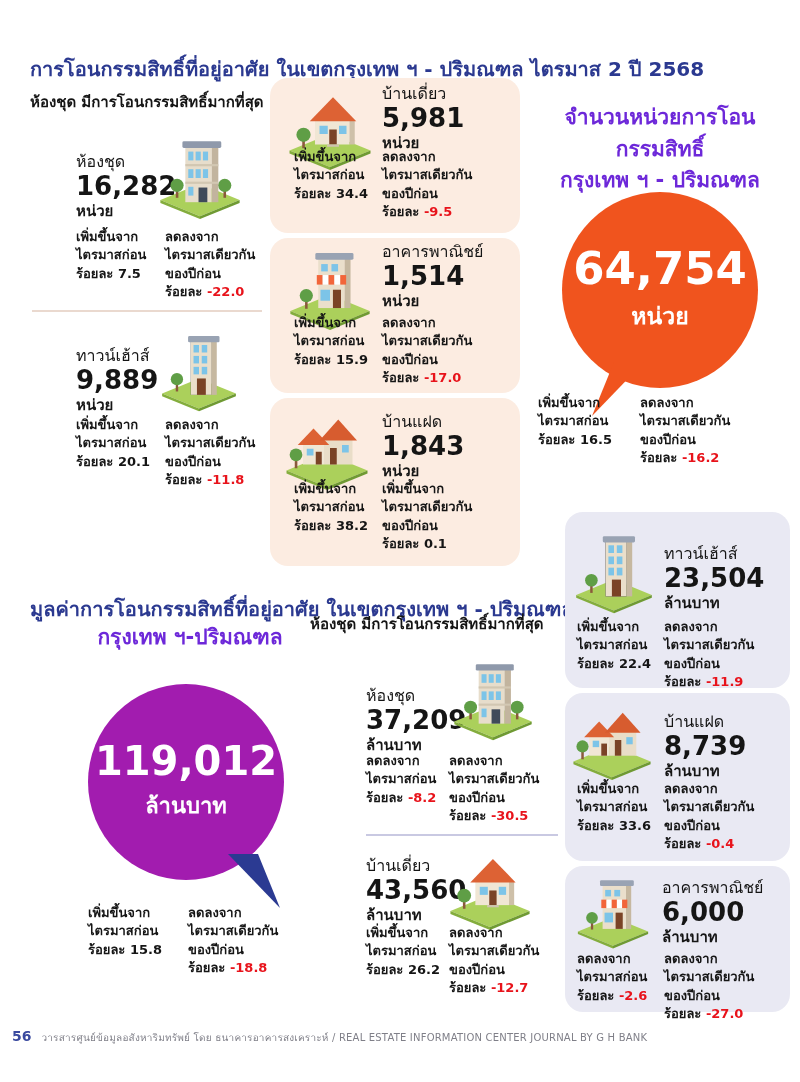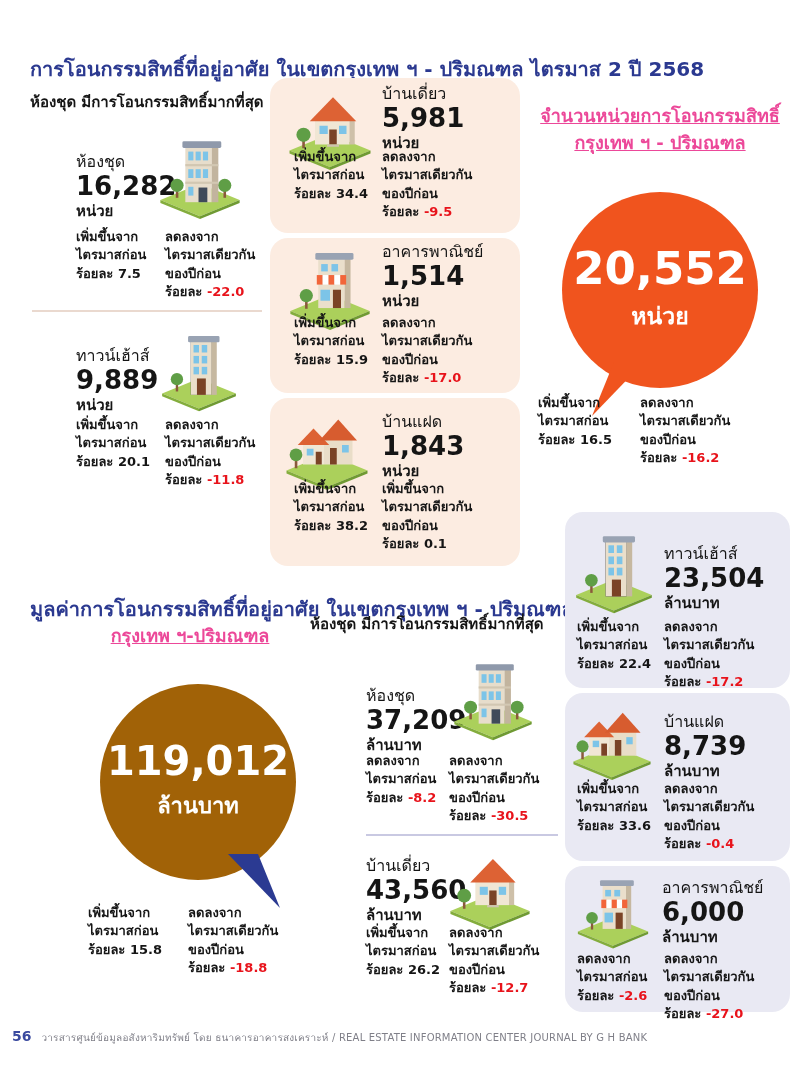--- a/index.html
+++ b/index.html
@@ -13,21 +13,21 @@
   .stat{position:absolute;line-height:1.25;}
   .stat .lb{font-size:16px;font-weight:normal;}
   .stat .vl{font-size:26px;font-weight:bold;line-height:1.15;}
   .stat .un{font-size:15px;font-weight:bold;}
   .chg{position:absolute;display:flex;}
   .chg-col{font-size:13px;font-weight:bold;line-height:1.42;white-space:nowrap;}
   .pv.neg{color:#e8131b;}
   .bubble{position:absolute;border-radius:50%;display:flex;flex-direction:column;align-items:center;justify-content:center;color:#fff;font-weight:bold;text-align:center;}
   .bubble .bv{line-height:1;}
   .bubble .bu{margin-top:7px;}
-  .bubble-head{position:absolute;text-align:center;font-size:18px;font-weight:bold;line-height:1.5;color:#ec4899;text-decoration:underline;}
+  .bubble-head{position:absolute;text-align:center;font-size:21px;font-weight:bold;line-height:1.5;color:#6d28d9;}
   .tail{position:absolute;}
   .divider{position:absolute;height:2px;}
   .icon{position:absolute;}
   .footer{position:absolute;left:12px;top:1028px;display:flex;align-items:baseline;}
   .footer .pg{font-size:14px;font-weight:bold;color:#3a4a9f;}
   .footer .ft{font-size:10px;color:#7f7f88;margin-left:10px;letter-spacing:.2px;}
 </style>
 </head>
 <body>
 
@@ -242,21 +242,21 @@
         <div>ของปีก่อน</div>
         <div><span>ร้อยละ </span><span class="pv">0.1</span></div>
       </div>
   </div>
 
   <div class="bubble-head" style="left:530px;top:102px;width:260px;">
     <div>จำนวนหน่วยการโอนกรรมสิทธิ์</div>
     <div>กรุงเทพ ฯ - ปริมณฑล</div>
   </div>
   <div class="bubble" style="left:562px;top:192px;width:196px;height:196px;background:#f0541e;">
-    <div class="bv" style="font-size:45px;">20,552</div>
+    <div class="bv" style="font-size:45px;">64,754</div>
     <div class="bu" style="font-size:23px;">หน่วย</div>
   </div>
   <svg class="tail" style="left:586px;top:360px;" width="70" height="60">
       <polygon points="58,2 6,56 28,2" fill="#f0541e"></polygon>
     </svg>
   <div class="chg" style="left:538px;top:394px;gap:6px;">
     <div class="chg-col" style="width:96px;">
         <div>เพิ่มขึ้นจาก</div>
         <div>ไตรมาสก่อน</div>
         <div><span>ร้อยละ </span><span class="pv">16.5</span></div>
@@ -267,21 +267,21 @@
         <div>ของปีก่อน</div>
         <div><span>ร้อยละ </span><span class="pv neg">-16.2</span></div>
       </div>
   </div>
 
   <h1 class="sec-title" style="left:30px;top:580px;">มูลค่าการโอนกรรมสิทธิ์ที่อยู่อาศัย ในเขตกรุงเทพ ฯ - ปริมณฑล</h1>
 
   <div class="bubble-head" style="left:85px;top:622px;width:210px;">
     <div>กรุงเทพ ฯ-ปริมณฑล</div>
   </div>
-  <div class="bubble" style="left:100px;top:684px;width:196px;height:196px;background:#a16207;">
+  <div class="bubble" style="left:88px;top:684px;width:196px;height:196px;background:#a21caf;">
     <div class="bv" style="font-size:40px;">119,012</div>
     <div class="bu" style="font-size:22px;">ล้านบาท</div>
   </div>
   <svg class="tail" style="left:216px;top:852px;" width="70" height="60">
       <polygon points="12,2 64,56 42,2" fill="#2b3a92"></polygon>
     </svg>
   <div class="chg" style="left:88px;top:904px;gap:4px;">
     <div class="chg-col" style="width:96px;">
         <div>เพิ่มขึ้นจาก</div>
         <div>ไตรมาสก่อน</div>
@@ -355,21 +355,21 @@
   <div class="chg" style="left:577px;top:618px;gap:3px;">
     <div class="chg-col" style="width:84px;">
         <div>เพิ่มขึ้นจาก</div>
         <div>ไตรมาสก่อน</div>
         <div><span>ร้อยละ </span><span class="pv">22.4</span></div>
       </div>
     <div class="chg-col">
         <div>ลดลงจาก</div>
         <div>ไตรมาสเดียวกัน</div>
         <div>ของปีก่อน</div>
-        <div><span>ร้อยละ </span><span class="pv neg">-17.2</span></div>
+        <div><span>ร้อยละ </span><span class="pv neg">-11.9</span></div>
       </div>
   </div>
 
   <div class="box lav" style="left:565px;top:693px;width:225px;height:168px;"></div>
   <svg class="icon" style="left:564px;top:700px;" width="96" height="80">
       <use href="#sym-twin"></use>
     </svg>
   <div class="stat" style="left:664px;top:712px;">
     <div class="lb">บ้านแฝด</div>
     <div class="vl">8,739</div>

